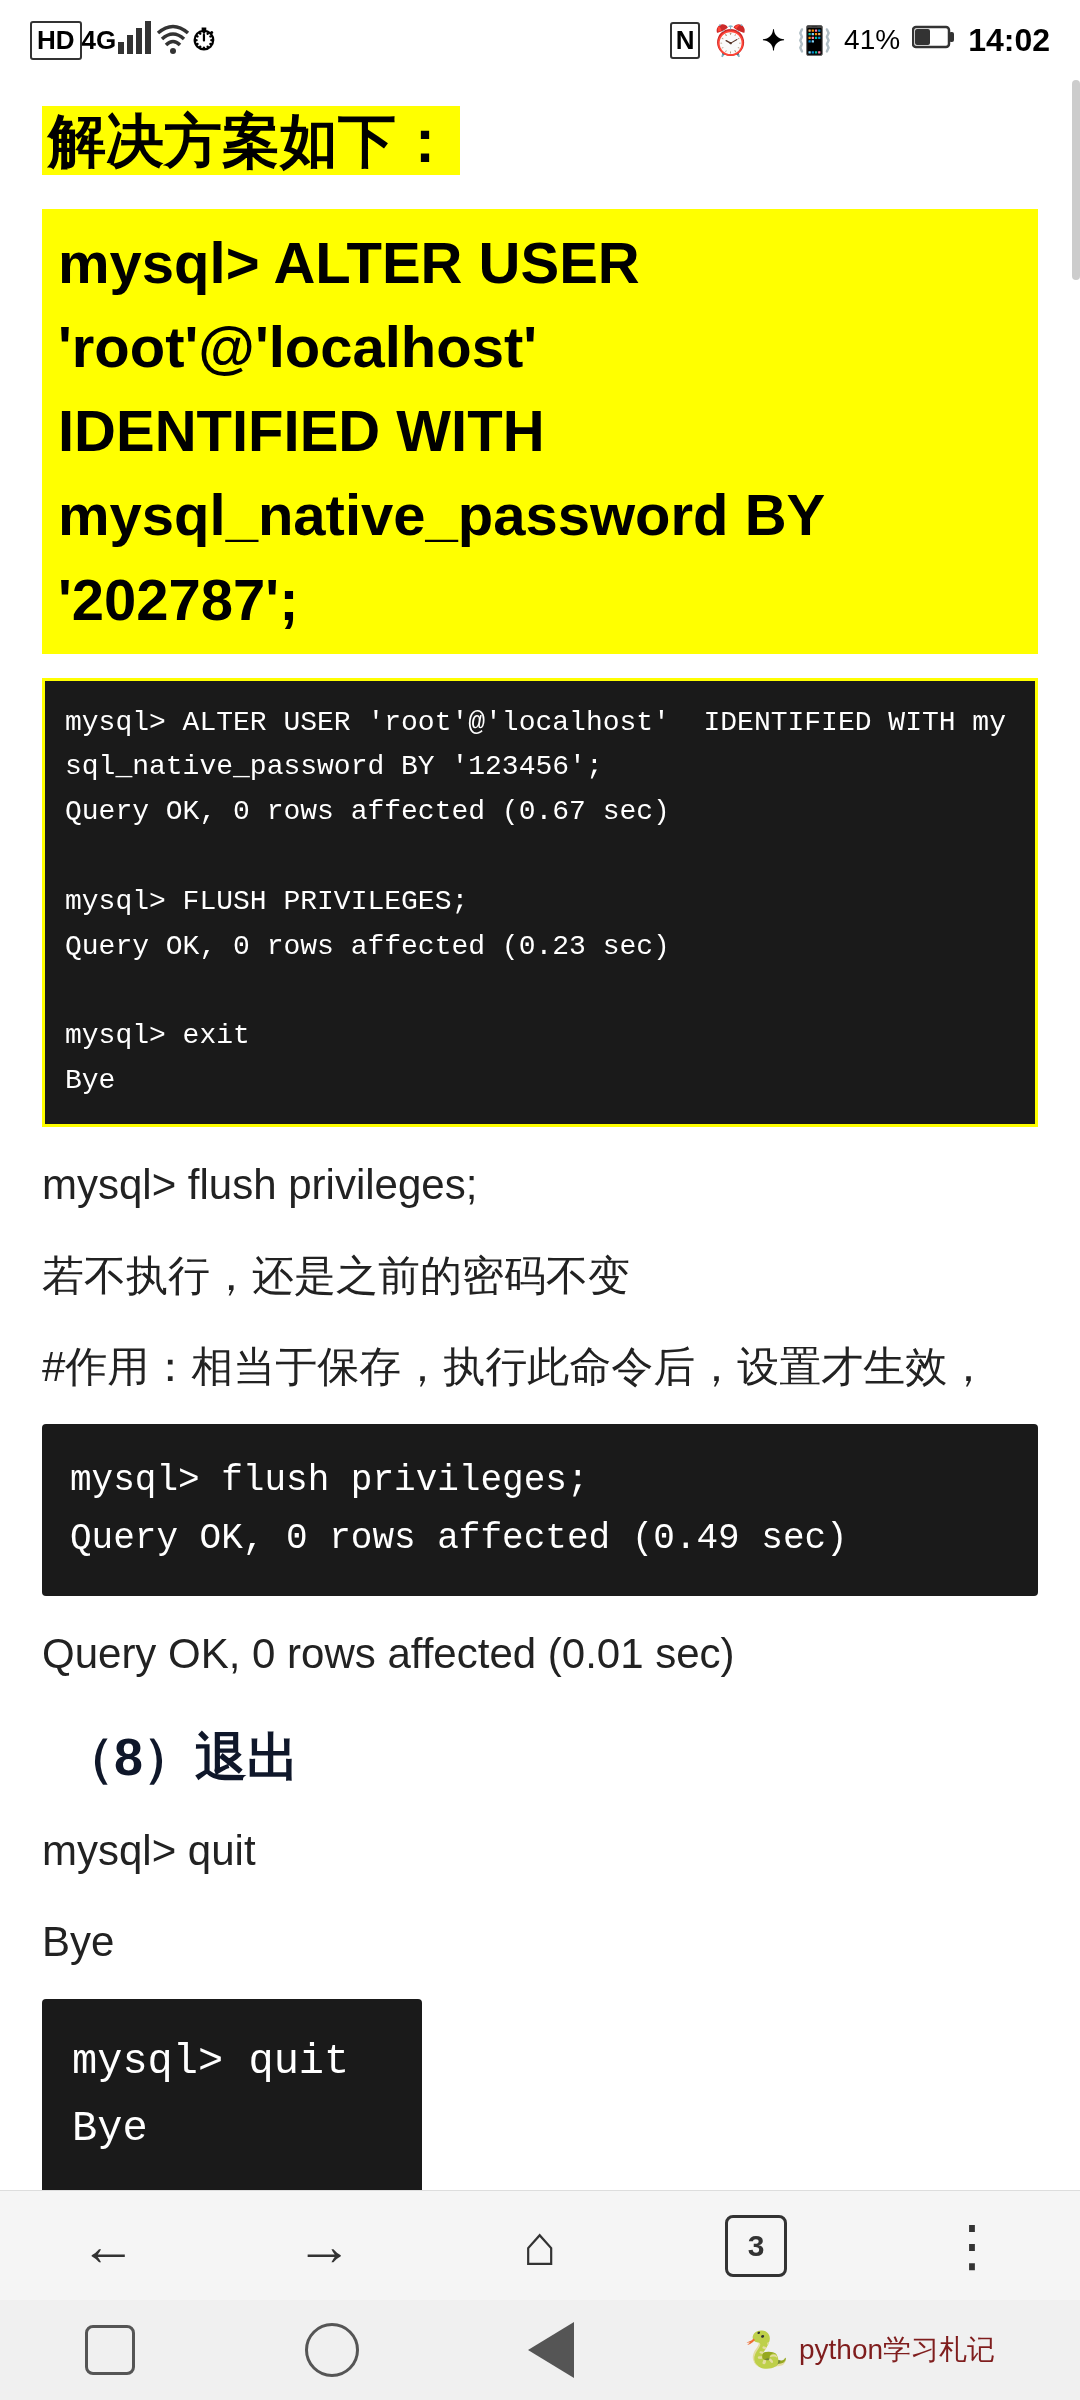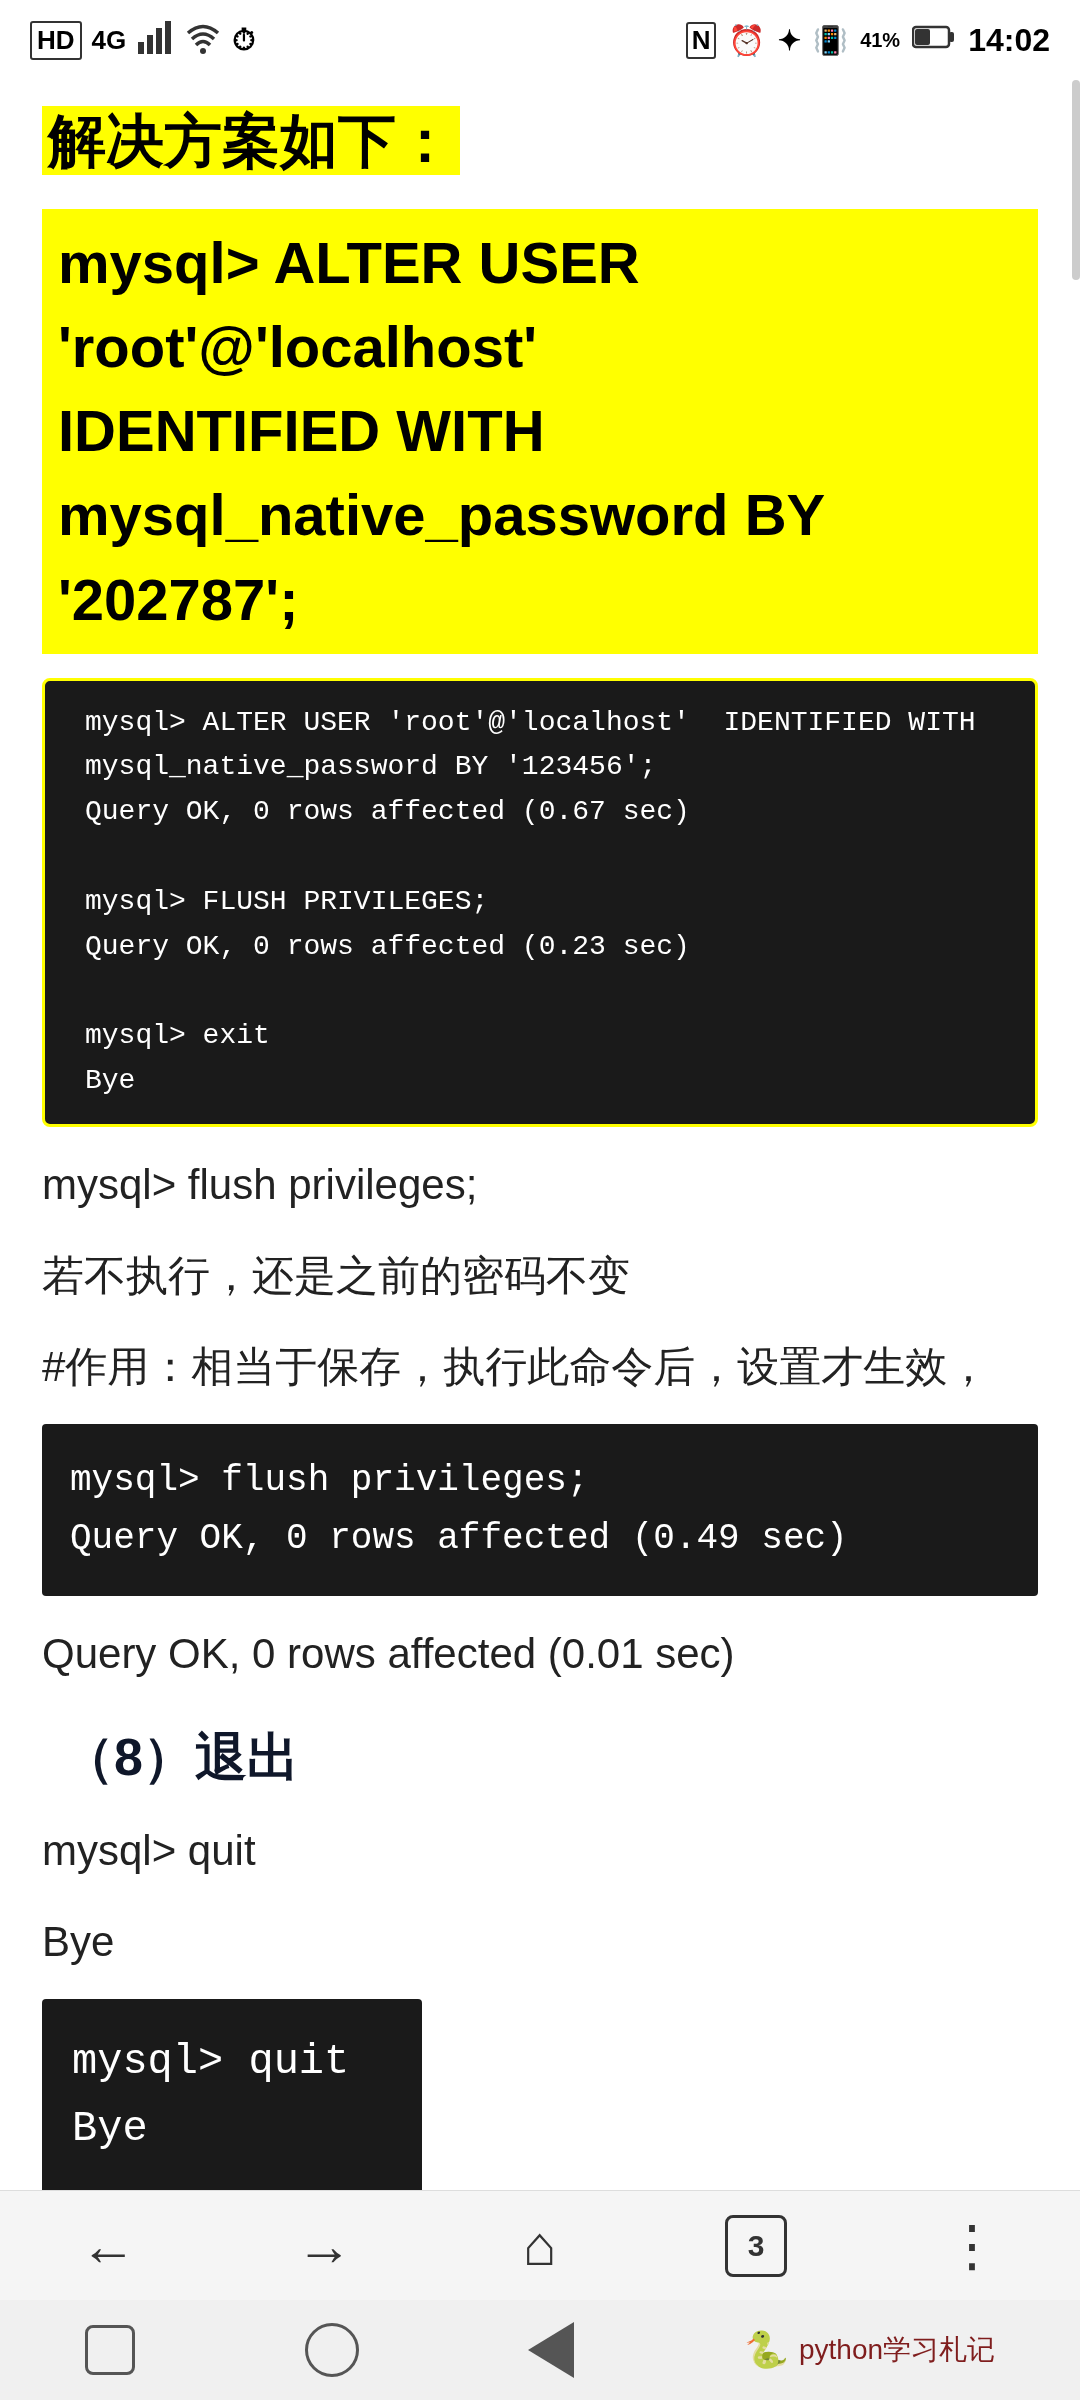--- a/index.html
+++ b/index.html
@@ -20,21 +20,20 @@
       height: 80px;
       background: #ffffff;
       display: flex;
       align-items: center;
       justify-content: space-between;
       padding: 0 30px;
     }
     .status-left {
       display: flex;
       align-items: center;
-      gap: 10px;
       font-size: 28px;
       font-weight: bold;
     }
     .status-right {
       display: flex;
       align-items: center;
       gap: 12px;
       font-size: 28px;
       font-weight: bold;
     }
@@ -63,23 +62,23 @@
       font-weight: bold;
       line-height: 1.45;
     }
 
     
     .terminal {
       background: #1a1a1a;
       color: #ffffff;
       font-family: 'Courier New', monospace;
       font-size: 28px;
-      padding: 20px 40px;
+      padding: 20px 20px;
       margin: 20px 0;
-      border-radius: 8px;
+      border-radius: 0;
       line-height: 1.6;
       white-space: pre-wrap;
       word-break: break-all;
     }
 
     .terminal-large {
       background: #1a1a1a;
       color: #ffffff;
       font-family: 'Courier New', monospace;
       font-size: 36px;
@@ -239,21 +238,21 @@
         <circle cx="19" cy="33" r="3" fill="#333"></circle>
       </svg>
     </span>
     <span style="font-size:30px;">⏱</span>
   </div>
   <div class="status-right">
     <span style="font-size:26px;font-weight:bold;border:2px solid #333;padding:1px 4px;border-radius:3px;">N</span>
     <span style="font-size:30px;">⏰</span>
     <span style="font-size:28px;">✦</span>
     <span style="font-size:28px;">📳</span>
-    <span style="font-size:20px;font-weight:bold;">41%</span>
+    <span style="font-size:28px;font-weight:normal;">41%</span>
     <span>
       <svg width="44" height="26" viewBox="0 0 44 26">
         <rect x="1" y="3" width="36" height="20" rx="3" ry="3" stroke="#333" stroke-width="2.5" fill="none"></rect>
         <rect x="37" y="8" width="5" height="10" rx="2" ry="2" fill="#333"></rect>
         <rect x="3" y="5" width="15" height="16" rx="2" ry="2" fill="#333"></rect>
       </svg>
     </span>
     <span style="font-size:32px;font-weight:bold;">14:02</span>
   </div>
 </div>

